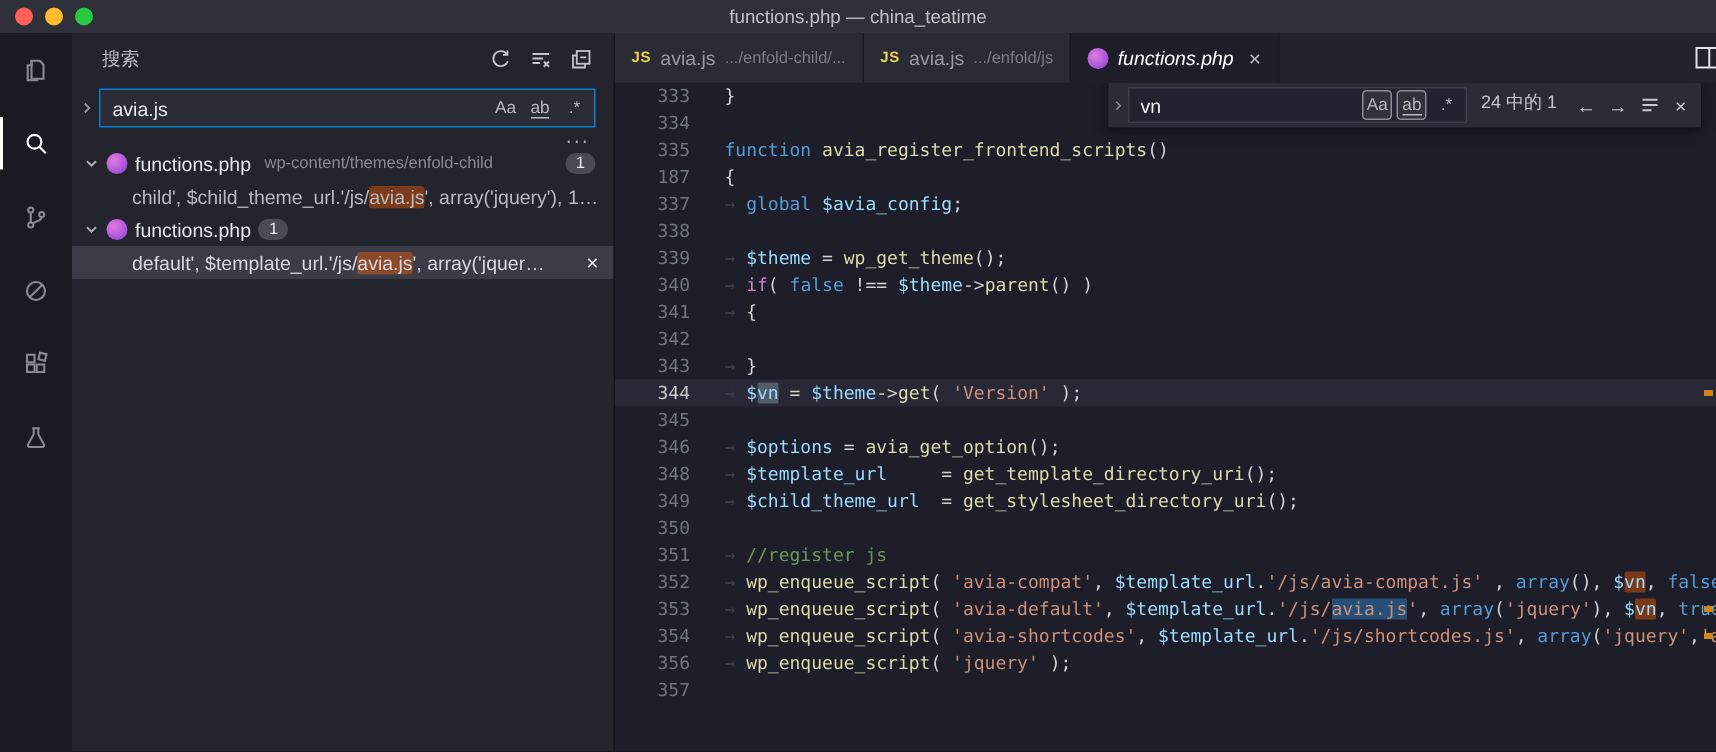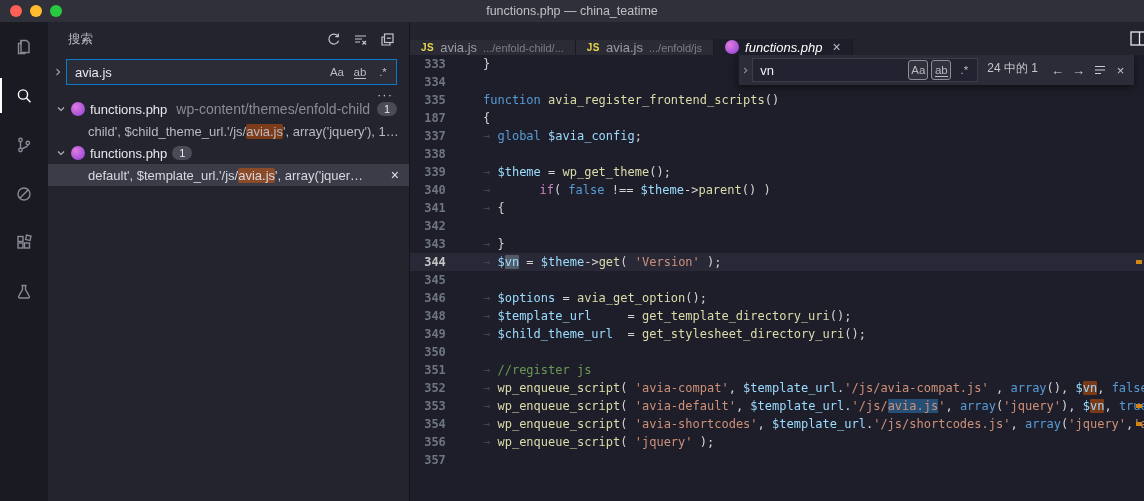--- a/index.html
+++ b/index.html
@@ -45,53 +45,53 @@
   .more-row { height:13px; text-align:right; padding-right:16px; }
   .more { color:#c5c5cc; font-size:13px; letter-spacing:1px; line-height:10px; cursor:pointer; }
   .summary { color:#9a9aa3; font-size:12.5px; padding:3px 12px 6px 20px; }
 
   .results { flex:1; overflow:hidden; font-size:13px; }
   .r-file { height:22px; display:flex; align-items:center; padding:0 12px 0 8px; gap:5px; cursor:pointer; }
   .chev { display:flex; color:#b0b0b8; }
   .ficon { width:14px; height:14px; flex:none; border-radius:50%;
            background:radial-gradient(circle at 35% 35%, #e07be0, #8b3fd6); }
   .fname { color:#e6e6ec; white-space:nowrap; }
-  .fpath { color:#8a8a94; font-size:14px; margin-left:4px; flex:1; white-space:nowrap; overflow:hidden; }
+  .fpath { color:#8a8a94; font-size:11px; margin-left:4px; flex:1; white-space:nowrap; overflow:hidden; }
   .badge { background:var(--badge); color:#eaeaf0; font-size:11px; border-radius:9px; padding:1px 7px; flex:none; }
   .r-match { height:22px; display:flex; align-items:center; padding:0 10px 0 40px; color:#b9b9c2;
              white-space:nowrap; overflow:hidden; cursor:pointer; }
   .r-match .mtext { overflow:hidden; white-space:nowrap; }
   .r-match.sel { background:#3c3c49; color:#d8d8e0;justify-content:flex-end; }
   .mhit { background:var(--find_match); border-radius:2px; }
   .dismiss { margin-left:auto; color:#e2e2e8; font-size:14px; padding-left:8px; cursor:pointer; }
 
   
   .editor { flex:1; min-width:0; display:flex; flex-direction:column; background:#1e1e2a; position:relative; }
   .tabbar { height:33px; background:#23232d; display:flex; position:relative; flex:none; }
-  .tabs { display:flex; height:100%;align-items:flex-end; }
+  .tabs { display:flex; height:100%; }
   .tab { display:flex; align-items:center; gap:6px; padding:0 11px; border-right:1px solid #191922;
          background:#2b2b35; color:#9a9aa3; font-size:13px; cursor:pointer; }
   .tab.active { background:#1e1e2a; color:#fff; }
   .tab-label { white-space:nowrap; }
   .tab.active .tab-label { font-style:italic; color:#fff; }
   .tab-desc { font-size:11px; color:#7d7d87; white-space:nowrap; }
   .js-badge { color:#e8d44d; font-weight:bold; font-size:10px; letter-spacing:0.5px; }
   .tab-close { margin-left:4px; color:#bcbcc4; font-size:14px; }
   .split-btn { position:absolute; right:-7px; top:8px; color:#e6e6ec; cursor:pointer; }
   .split-btn svg { stroke:currentColor; fill:none; stroke-width:1.3; }
 
   .editor-body { position:relative; flex:1; overflow:hidden; }
   .code { position:absolute; inset:0; font-family:"DejaVu Sans Mono", monospace; font-size:12px; line-height:18px; }
   .cl { display:flex; height:18px; white-space:pre; }
   .cl.cur { background:rgba(140,140,190,0.09); }
-  .lnum { width:50px; text-align:center; color:#6e7681; flex:none;font-weight:bold; }
+  .lnum { width:50px; text-align:right; color:#6e7681; flex:none; }
   .cl.cur .lnum { color:#c6c6c6; }
   .ltext { margin-left:23px; color:var(--foreground); }
   .tk-kw  { color:var(--keyword); }
-  .tk-ctrl{ color:var(--control);margin-left:42px; }
+  .tk-ctrl{ color:var(--control); }
   .tk-var { color:var(--variable); }
   .tk-fn  { color:var(--function); }
   .tk-str { color:var(--string); }
   .tk-cmt { color:var(--comment); }
   .tk-pu  { color:var(--foreground); }
   .tk-tab { color:#3f3f52; }
   .tk-mcur { background:var(--find_current); border-radius:1px; }
   .tk-mfind{ background:var(--find_match); border-radius:1px; }
   .tk-sel  { background:var(--selection); }
 

